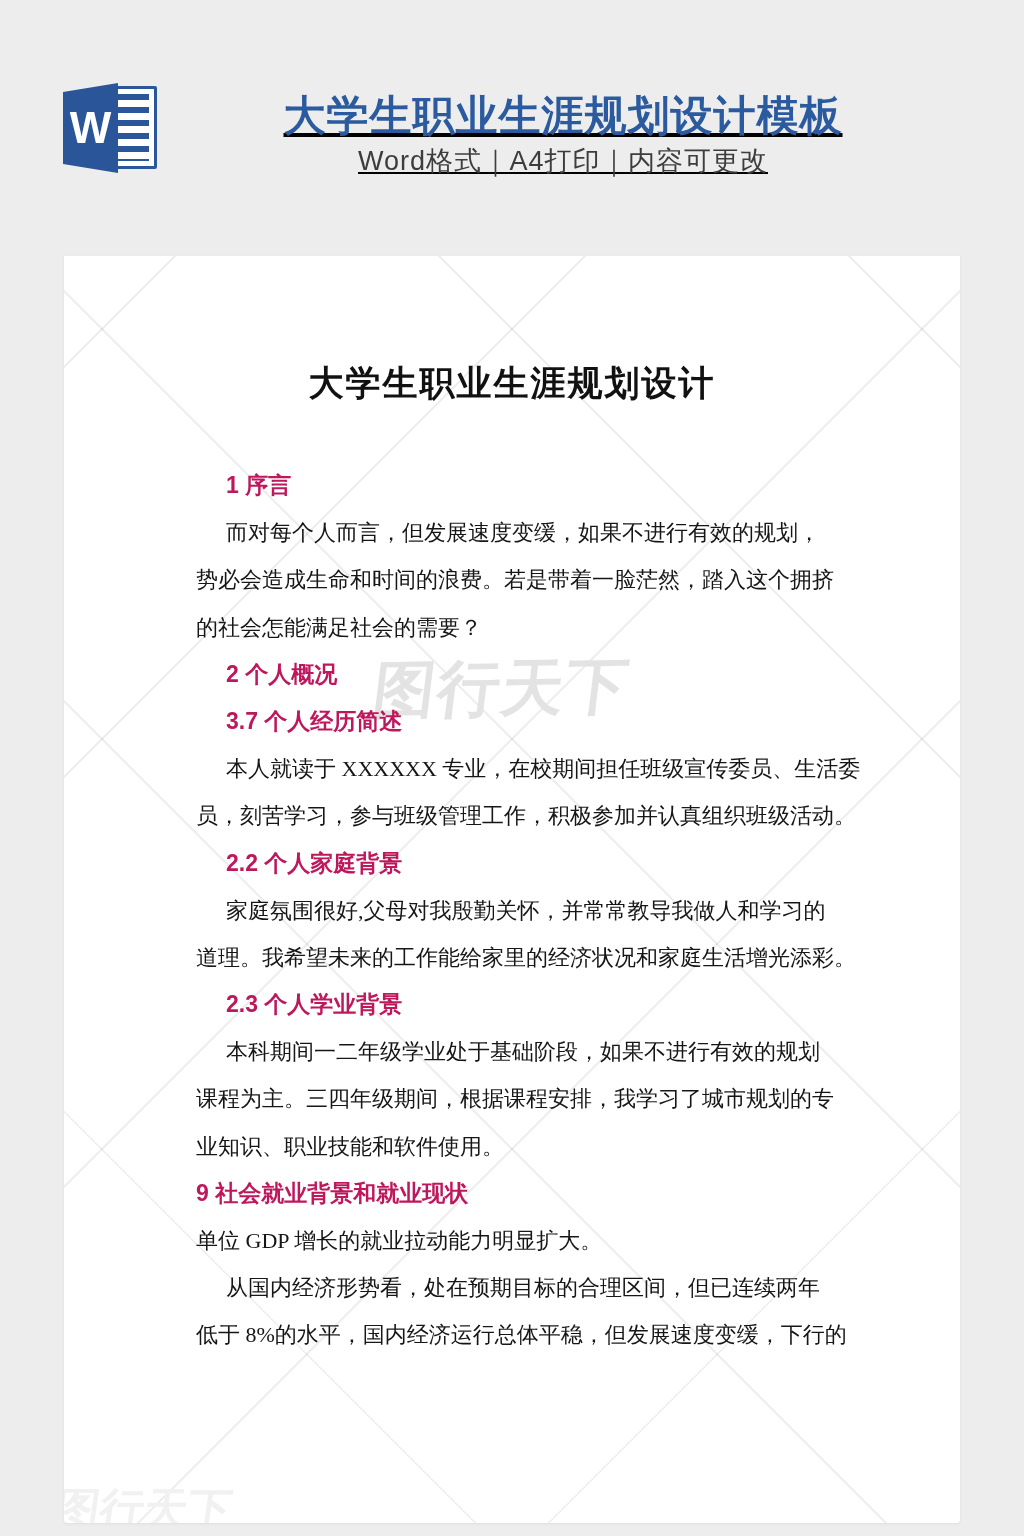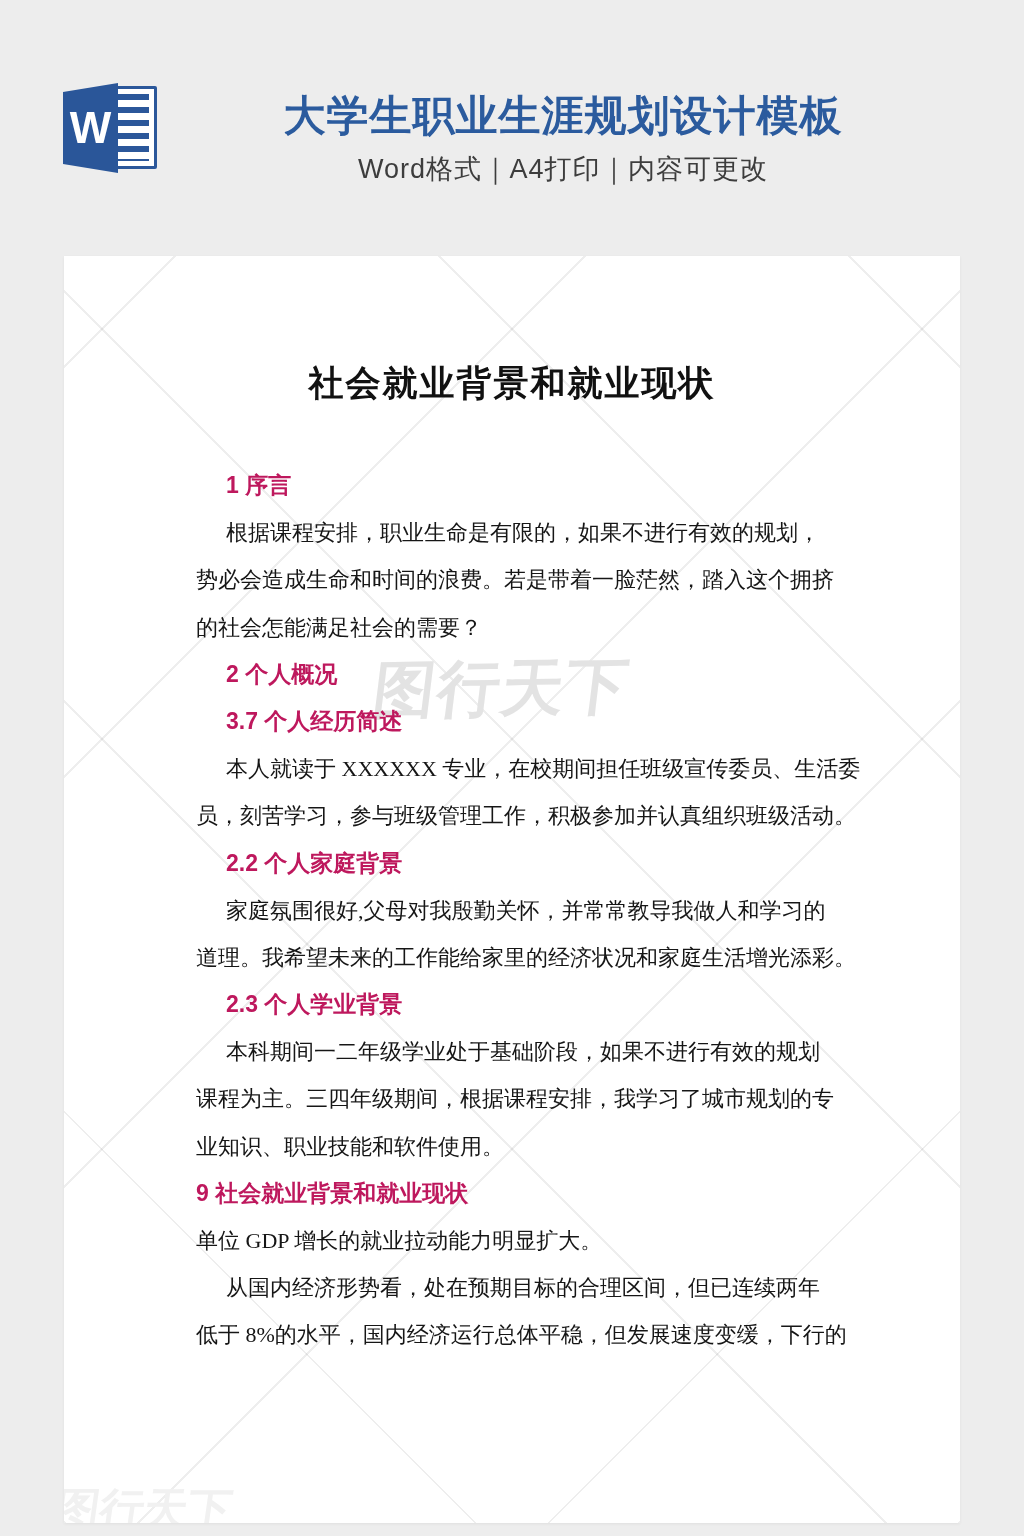--- a/index.html
+++ b/index.html
@@ -27,28 +27,28 @@
     position: absolute; left: 0; top: 0; width: 55px; height: 90px;
     background: #2a5699;
     clip-path: polygon(0 10%, 100% 0, 100% 100%, 0 90%);
     display: flex; align-items: center; justify-content: center;
   }
   .word-icon .panel .w-letter {
     color: #ffffff; font-weight: 700; font-size: 44px;
     font-family: "Liberation Sans", sans-serif; line-height: 1;
   }
 
-  .header-text { position: absolute; left: 180px; top: 88px; width: 766px; text-align: center; }
+  .header-text { position: absolute; left: 180px; top: 88px; width: 766px; text-align: center; text-decoration: underline; }
   .header-title {
     font-size: 42px; font-weight: 700; color: #2b5b9e;
     letter-spacing: 1px; line-height: 56px;
     font-family: "Liberation Sans", sans-serif;
   }
   .header-subtitle {
-    margin-top: 8px; font-size: 27px; color: #3d3d3d;
+    font-size: 27px; color: #3d3d3d;
     letter-spacing: 1px; line-height: 34px;
   }
 
   
   .doc-page {
     position: absolute; left: 64px; top: 256px; width: 896px; height: 1267px;
     background: #ffffff;
     box-shadow: 0 1px 3px rgba(0,0,0,0.06);
     overflow: hidden;
   }
@@ -121,25 +121,25 @@
 
 </div>
 
 <div class="doc-page">
 
   <div class="diag-lines"></div>
 
   <div class="watermark-center">图行天下</div>
   <div class="watermark-corner">图行天下</div>
 
-  <div class="doc-title">社会就业背景和就业现状</div>
+  <div class="doc-title">大学生职业生涯规划设计</div>
 
   <div class="doc-body">
     <div class="line h ind">1 序言</div>
-    <div class="line ind">根据课程安排，职业生命是有限的，如果不进行有效的规划，</div>
+    <div class="line ind">而对每个人而言，但发展速度变缓，如果不进行有效的规划，</div>
     <div class="line">势必会造成生命和时间的浪费。若是带着一脸茫然，踏入这个拥挤</div>
     <div class="line">的社会怎能满足社会的需要？</div>
     <div class="line h ind">2 个人概况</div>
     <div class="line h ind">3.7 个人经历简述</div>
     <div class="line ind">本人就读于 XXXXXX 专业，在校期间担任班级宣传委员、生活委</div>
     <div class="line">员，刻苦学习，参与班级管理工作，积极参加并认真组织班级活动。</div>
     <div class="line h ind">2.2 个人家庭背景</div>
     <div class="line ind">家庭氛围很好,父母对我殷勤关怀，并常常教导我做人和学习的</div>
     <div class="line">道理。我希望未来的工作能给家里的经济状况和家庭生活增光添彩。</div>
     <div class="line h ind">2.3 个人学业背景</div>

